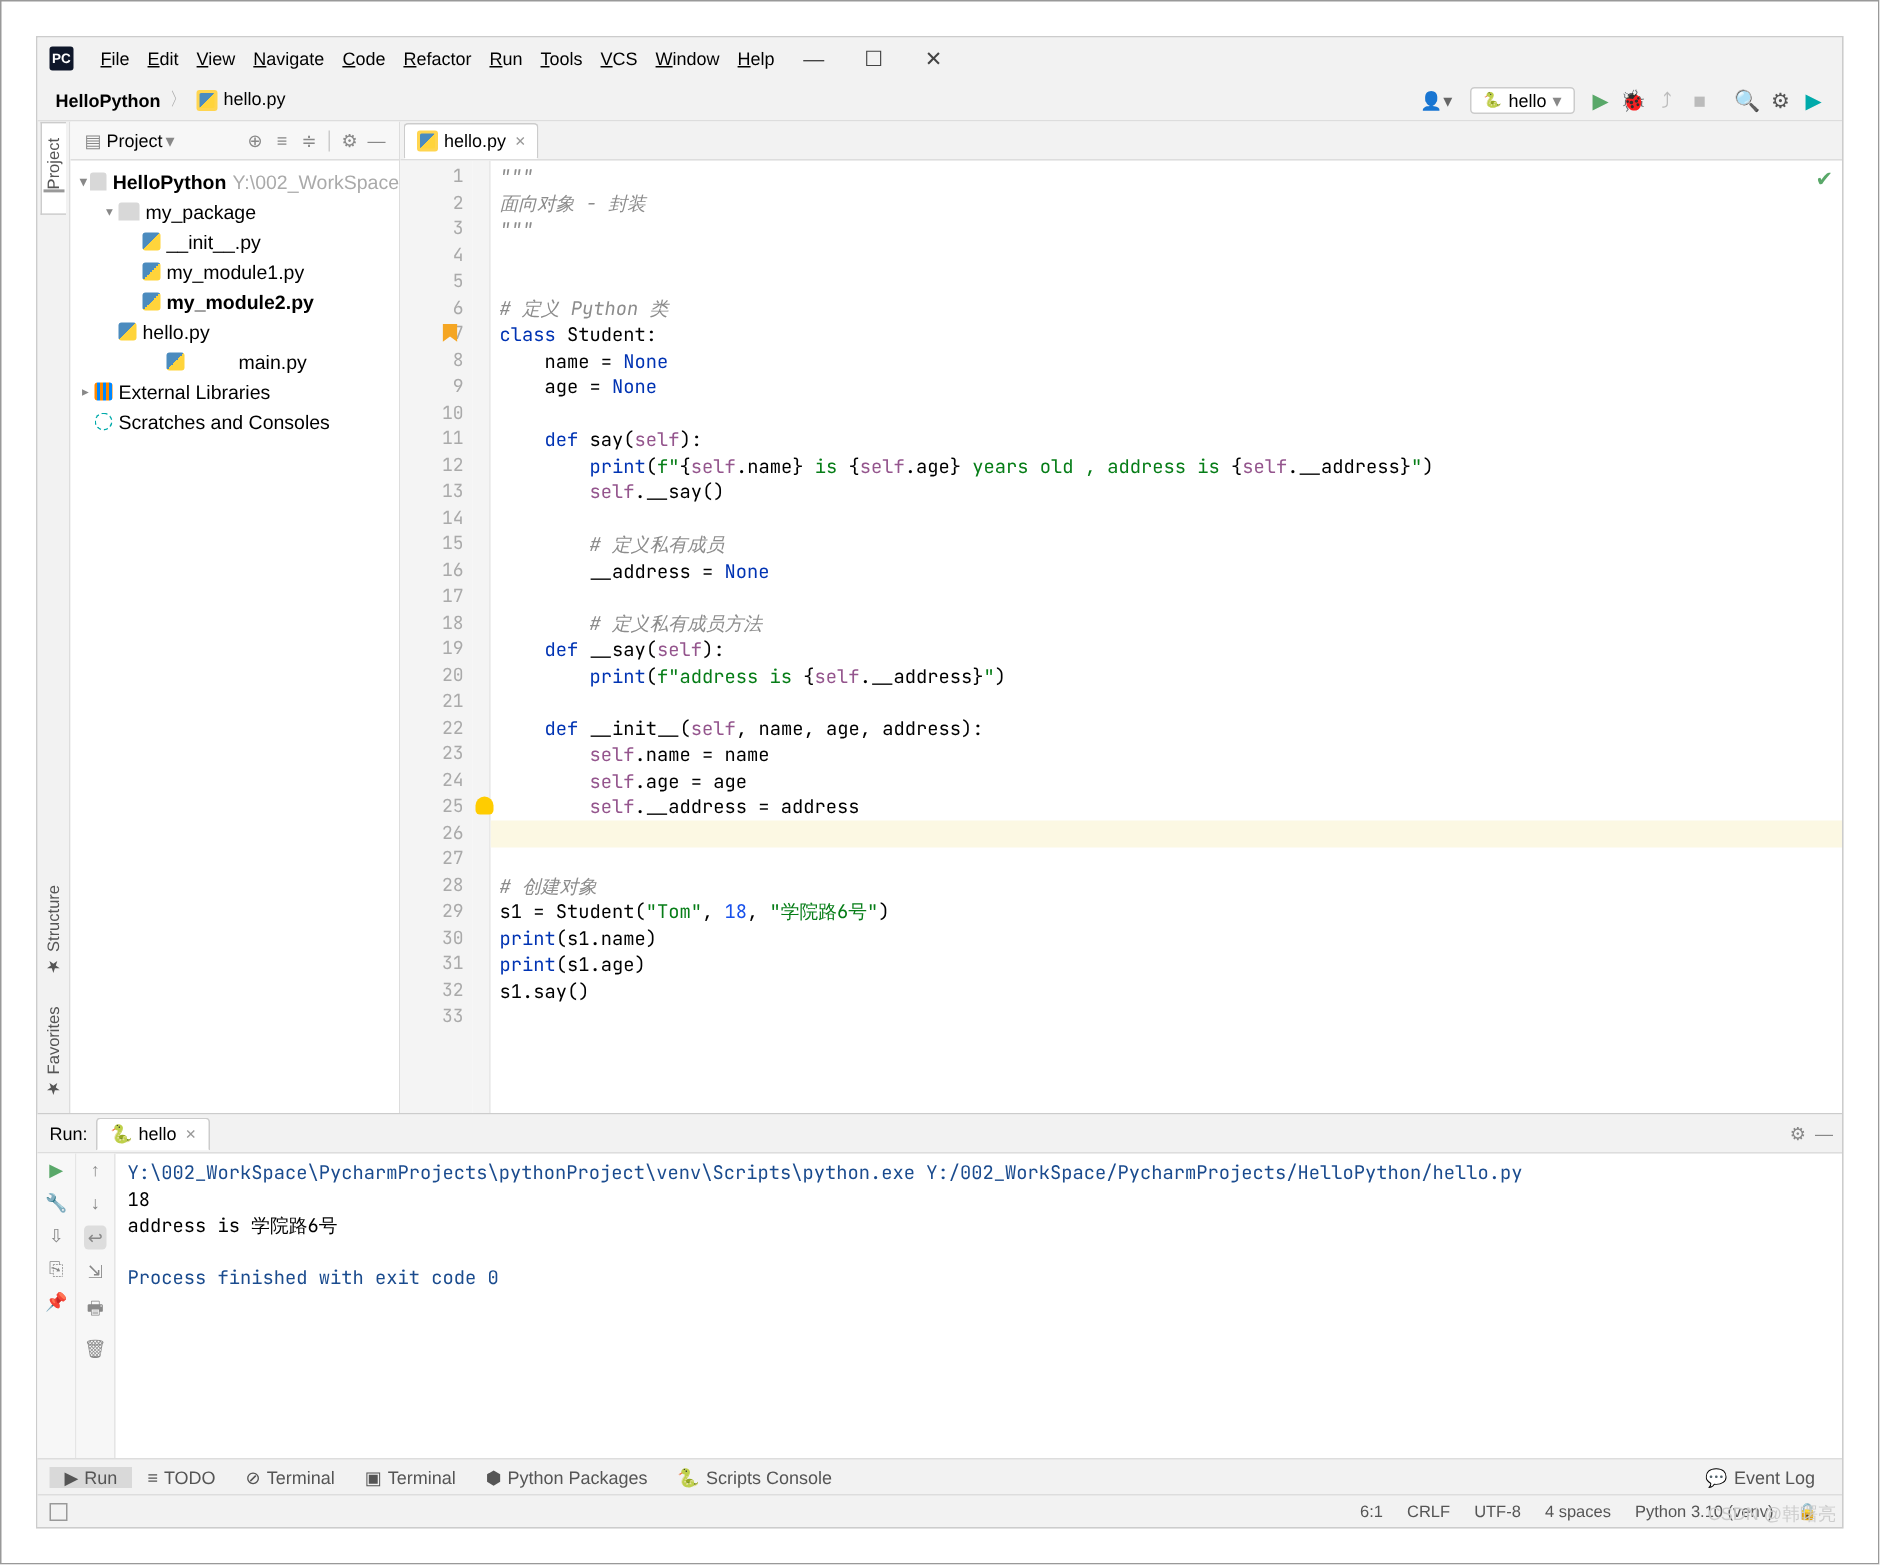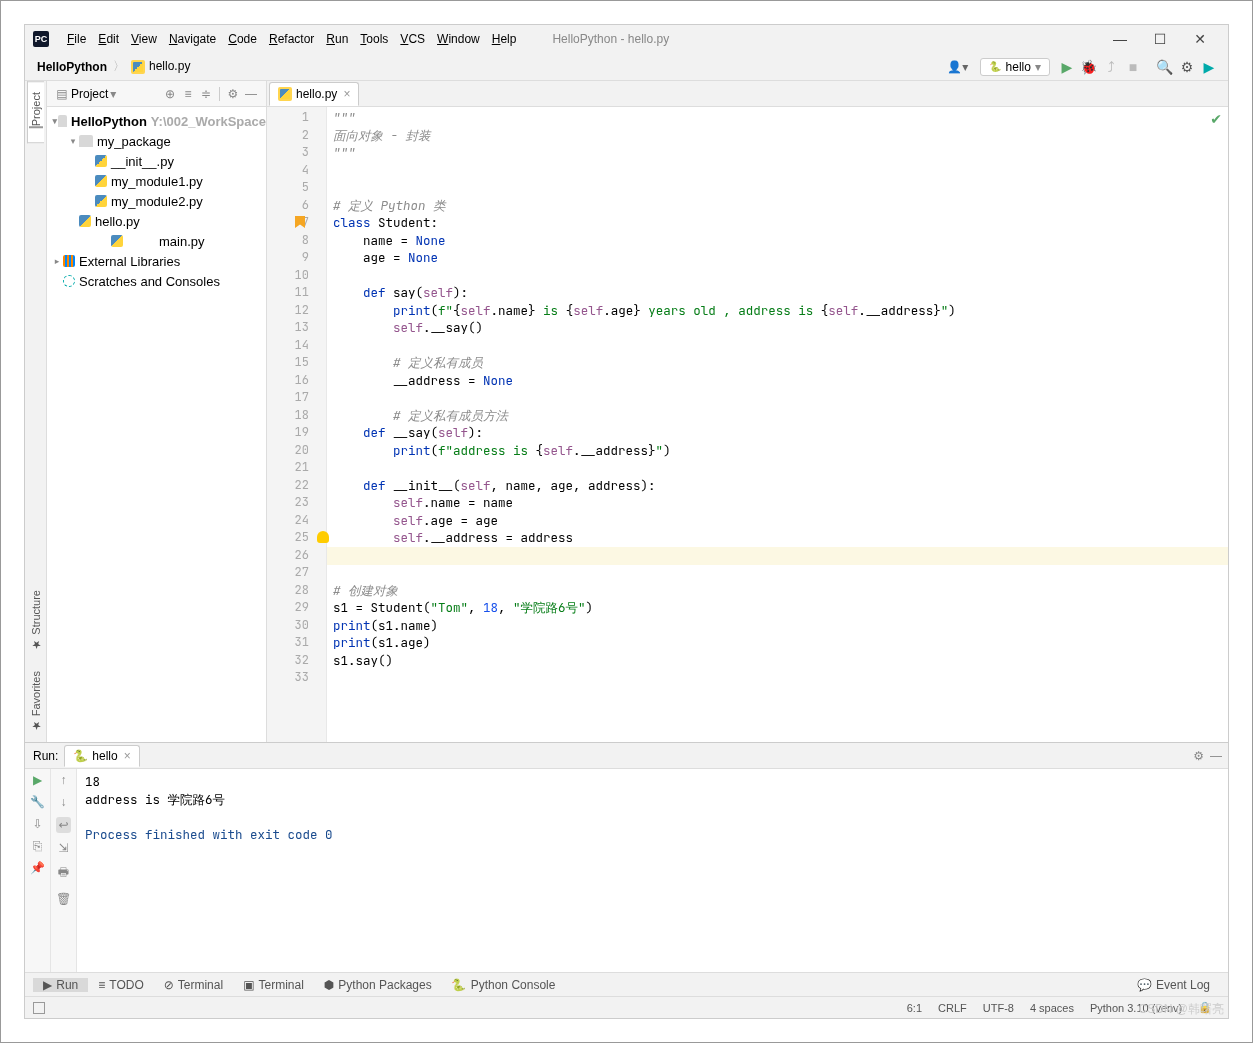--- a/index.html
+++ b/index.html
@@ -42,21 +42,21 @@
 .pane-header { height: 26px; display:flex; align-items:center; padding:0 6px; border-bottom:1px solid #ddd; background:#f7f7f7; font-size:12px; }
 .pane-header .ph-icon { width:18px; text-align:center; color:#888; }
 .tree { flex:1; overflow:auto; padding: 4px 0; font-size:13px; }
 .tree-row { display:flex; align-items:center; height:20px; white-space:nowrap; padding-left:4px; }
 .tree-arrow { width:12px; text-align:center; color:#888; font-size:9px; }
 .tree-row .dir-icon { width:14px; height:12px; background:#d8d8d8; border-radius:2px 2px 0 0; margin-right:4px; }
 .tree-row .py-icon { width:12px; height:12px; background:linear-gradient(135deg,#4b8bbe 50%,#ffd43b 50%); border-radius:2px; margin-right:4px; }
 .tree-row .lib-icon { width:12px; height:12px; background:repeating-linear-gradient(90deg,#f80,#f80 2px,#08f 2px,#08f 4px); border-radius:2px; margin-right:4px; }
 .tree-row .scr-icon { width:12px; height:12px; border:1px dashed #0aa; border-radius:6px; margin-right:4px; }
 .tree-row.bold { font-weight:bold; }
-.tree-path { color:#aaa; font-weight:bold; margin-left:4px; }
+.tree-path { color:#aaa; font-weight:normal; margin-left:4px; }
 
 .editor-area { flex:1; display:flex; flex-direction:column; background:#fff; }
 .editor-tabs { height:26px; display:flex; align-items:flex-end; background:#f2f2f2; border-bottom:1px solid #ddd; padding-left:2px; }
 .etab { display:flex; align-items:center; height:24px; padding:0 8px; background:#fff; border:1px solid #ccc; border-bottom:1px solid #fff; border-radius:3px 3px 0 0; font-size:12px; }
 .etab .close { margin-left:6px; color:#999; }
 .editor-body { flex:1; display:flex; overflow:hidden; position:relative; }
 .gutter { width: 48px; background:#f4f4f4; text-align:right; padding: 2px 6px 0 0; color:#aaa; font-family: "JetBrains Mono","Consolas",monospace; font-size:12px; line-height:17.5px; }
 .gut-fold { width:12px; background:#f4f4f4; border-right:1px solid #e8e8e8; position:relative; }
 .bookmark { position:absolute; left:28px; width:10px; height:12px; background:#f5a623; clip-path: polygon(0 0,100% 0,100% 100%,50% 70%,0 100%); }
 .bulb { position:absolute; left:50px; width:12px; height:12px; background:#fc0; border-radius:6px 6px 3px 3px; }
@@ -114,21 +114,20 @@
           <span class="menuitem"><u>V</u>iew</span>
           <span class="menuitem"><u>N</u>avigate</span>
           <span class="menuitem"><u>C</u>ode</span>
           <span class="menuitem"><u>R</u>efactor</span>
           <span class="menuitem"><u>R</u>un</span>
           <span class="menuitem"><u>T</u>ools</span>
           <span class="menuitem"><u>V</u>CS</span>
           <span class="menuitem"><u>W</u>indow</span>
           <span class="menuitem"><u>H</u>elp</span>
         </div>
-  <div class="title-text">HelloPython - hello.py</div>
   <div class="winbtn">—</div>
   <div class="winbtn">☐</div>
   <div class="winbtn">✕</div>
 </div>
 
 <div class="navbar">
   <span class="crumb-bold">HelloPython</span>
   <span class="crumb-sep">〉</span>
   <span class="crumb-file"><span class="pyfile-icon"></span><span>hello.py</span></span>
   <div class="navbar-spacer"></div>
@@ -184,21 +183,21 @@
             <div class="tree-row" style="padding-left: 36px;">
               <span class="tree-arrow"></span>
               <span class="py-icon"></span>
               <span>__init__.py</span>
             </div>
             <div class="tree-row" style="padding-left: 36px;">
               <span class="tree-arrow"></span>
               <span class="py-icon"></span>
               <span>my_module1.py</span>
             </div>
-            <div class="tree-row" style="padding-left: 36px;">
+            <div class="tree-row" style="padding-left: 36px; font-weight: bold;">
               <span class="tree-arrow"></span>
               <span class="py-icon"></span>
               <span>my_module2.py</span>
             </div>
             <div class="tree-row" style="padding-left: 20px;">
               <span class="tree-arrow"></span>
               <span class="py-icon"></span>
               <span>hello.py</span>
             </div>
             <div class="tree-row" style="padding-left: 20px; gap: 32px;">
@@ -294,31 +293,31 @@
       <span>📌</span>
     </div>
     <div class="run-toolbar2">
       <span>↑</span>
       <span>↓</span>
       <span style="background:#ddd;border-radius:3px;padding:1px 2px">↩</span>
       <span>⇲</span>
       <span>🖶</span>
       <span>🗑</span>
     </div>
-    <div class="console" id="console"><div>18</div><div>address is 学院路6号</div><div>&nbsp;</div><div class="exit">Process finished with exit code 0</div></div>
+    <div class="console" id="console"><div class="path">Y:\002_WorkSpace\PycharmProjects\pythonProject\venv\Scripts\python.exe Y:/002_WorkSpace/PycharmProjects/HelloPython/hello.py</div><div>18</div><div>address is 学院路6号</div><div>&nbsp;</div><div class="exit">Process finished with exit code 0</div></div>
   </div>
 </div>
 
 <div class="bottom-strip">
   <div class="bottom-item sel">▶ <span>Run</span></div>
   <div class="bottom-item">≡ <span>TODO</span></div>
   <div class="bottom-item">⊘ <span>Terminal</span></div>
   <div class="bottom-item">▣ <span>Terminal</span></div>
   <div class="bottom-item">⬢ <span>Python Packages</span></div>
-  <div class="bottom-item">🐍 <span>Python Console</span></div>
+  <div class="bottom-item">🐍 <span>Scripts Console</span></div>
   <div class="spacer"></div>
   <div class="bottom-item">💬 <span>Event Log</span></div>
 </div>
 
 <div class="statusbar">
   <span class="sq"></span>
   <div class="spacer"></div>
   <span class="cell">6:1</span>
   <span class="cell">CRLF</span>
   <span class="cell">UTF-8</span>

